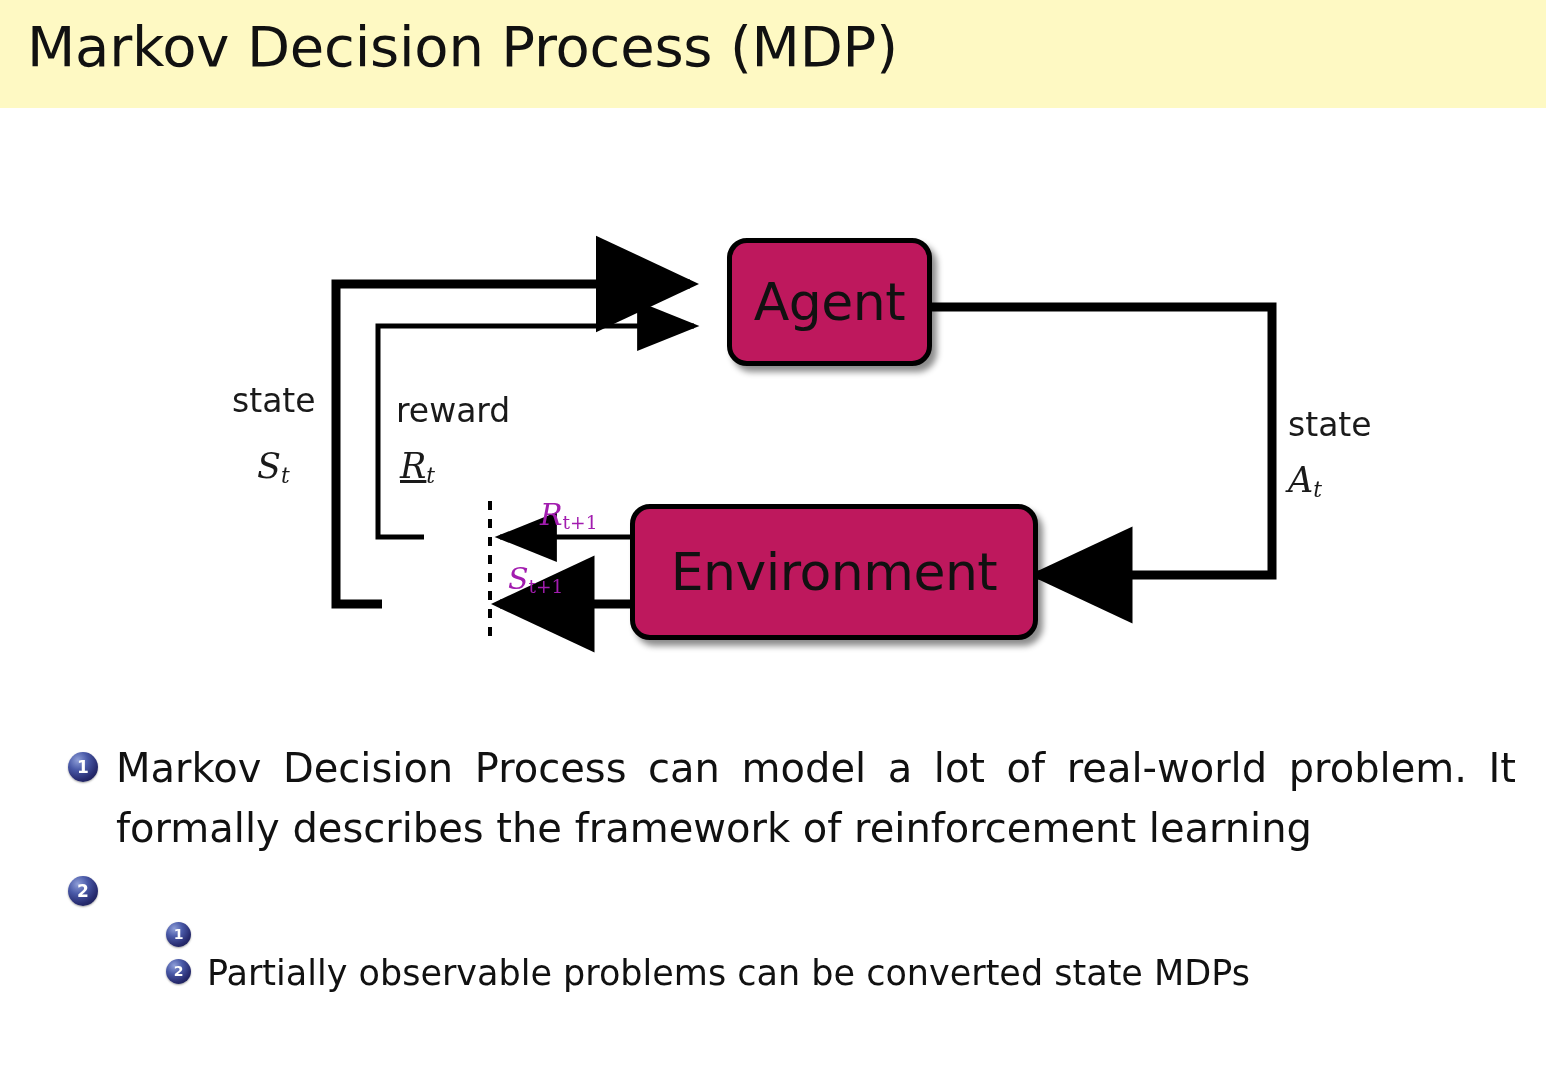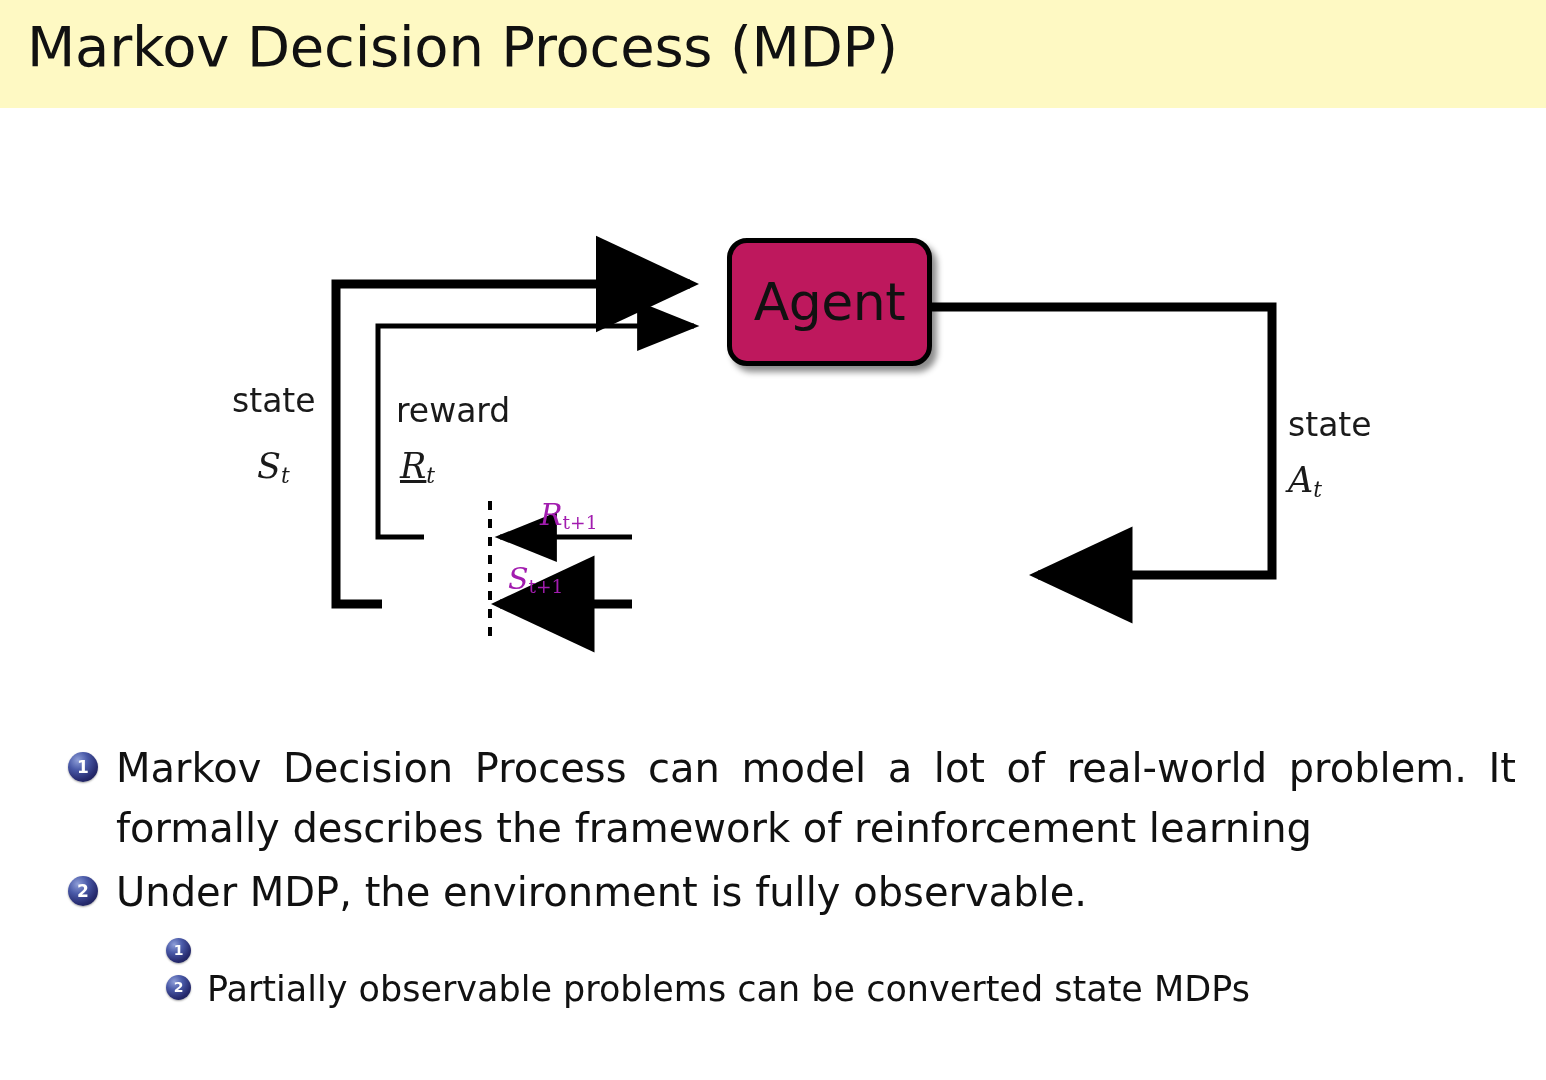--- a/index.html
+++ b/index.html
@@ -186,20 +186,23 @@
 
     <path d="M 632 496 L 500 496" fill="none" stroke="#000000" stroke-width="9" stroke-linecap="butt" marker-end="url(#ah-thick)"></path>
 
     <line x1="490" y1="393" x2="490" y2="533" stroke="#000000" stroke-width="4" stroke-dasharray="9 9"></line>
   </svg>
 
   <div class="node-box" style="left:727px; top:130px; width:205px; height:128px;">
     <span class="node-label">Agent</span>
   </div>
 
+  <div class="node-box" style="left:630px; top:396px; width:408px; height:136px;">
+    <span class="node-label">Environment</span>
+  </div>
 
   <div class="dg-label" style="left:232px; top:273px;">state</div>
   <div class="dg-math" style="left:257px; top:338px;">
     <span>S</span><sub>t</sub>
   </div>
 
   <div class="dg-label" style="left:396px; top:283px;">reward</div>
   <div class="dg-math" style="left:400px; top:338px;text-decoration:underline;">
     <span>R</span><sub>t</sub>
   </div>
@@ -221,21 +224,20 @@
 
 <div id="bullets">
 
   <div class="bullet-row lvl1">
     <div class="marker">1</div>
     <div class="bullet-text">Markov Decision Process can model a lot of real-world problem. It formally describes the framework of reinforcement learning</div>
   </div>
 
   <div class="bullet-row lvl1">
     <div class="marker">2</div>
-    <div class="bullet-text">Under MDP, the environment is fully observable.</div>
   </div>
 
   <div class="bullet-row lvl2">
     <div class="marker">1</div>
   </div>
 
   <div class="bullet-row lvl2">
     <div class="marker">2</div>
     <div class="bullet-text">Partially observable problems can be converted state MDPs</div>
   </div>

